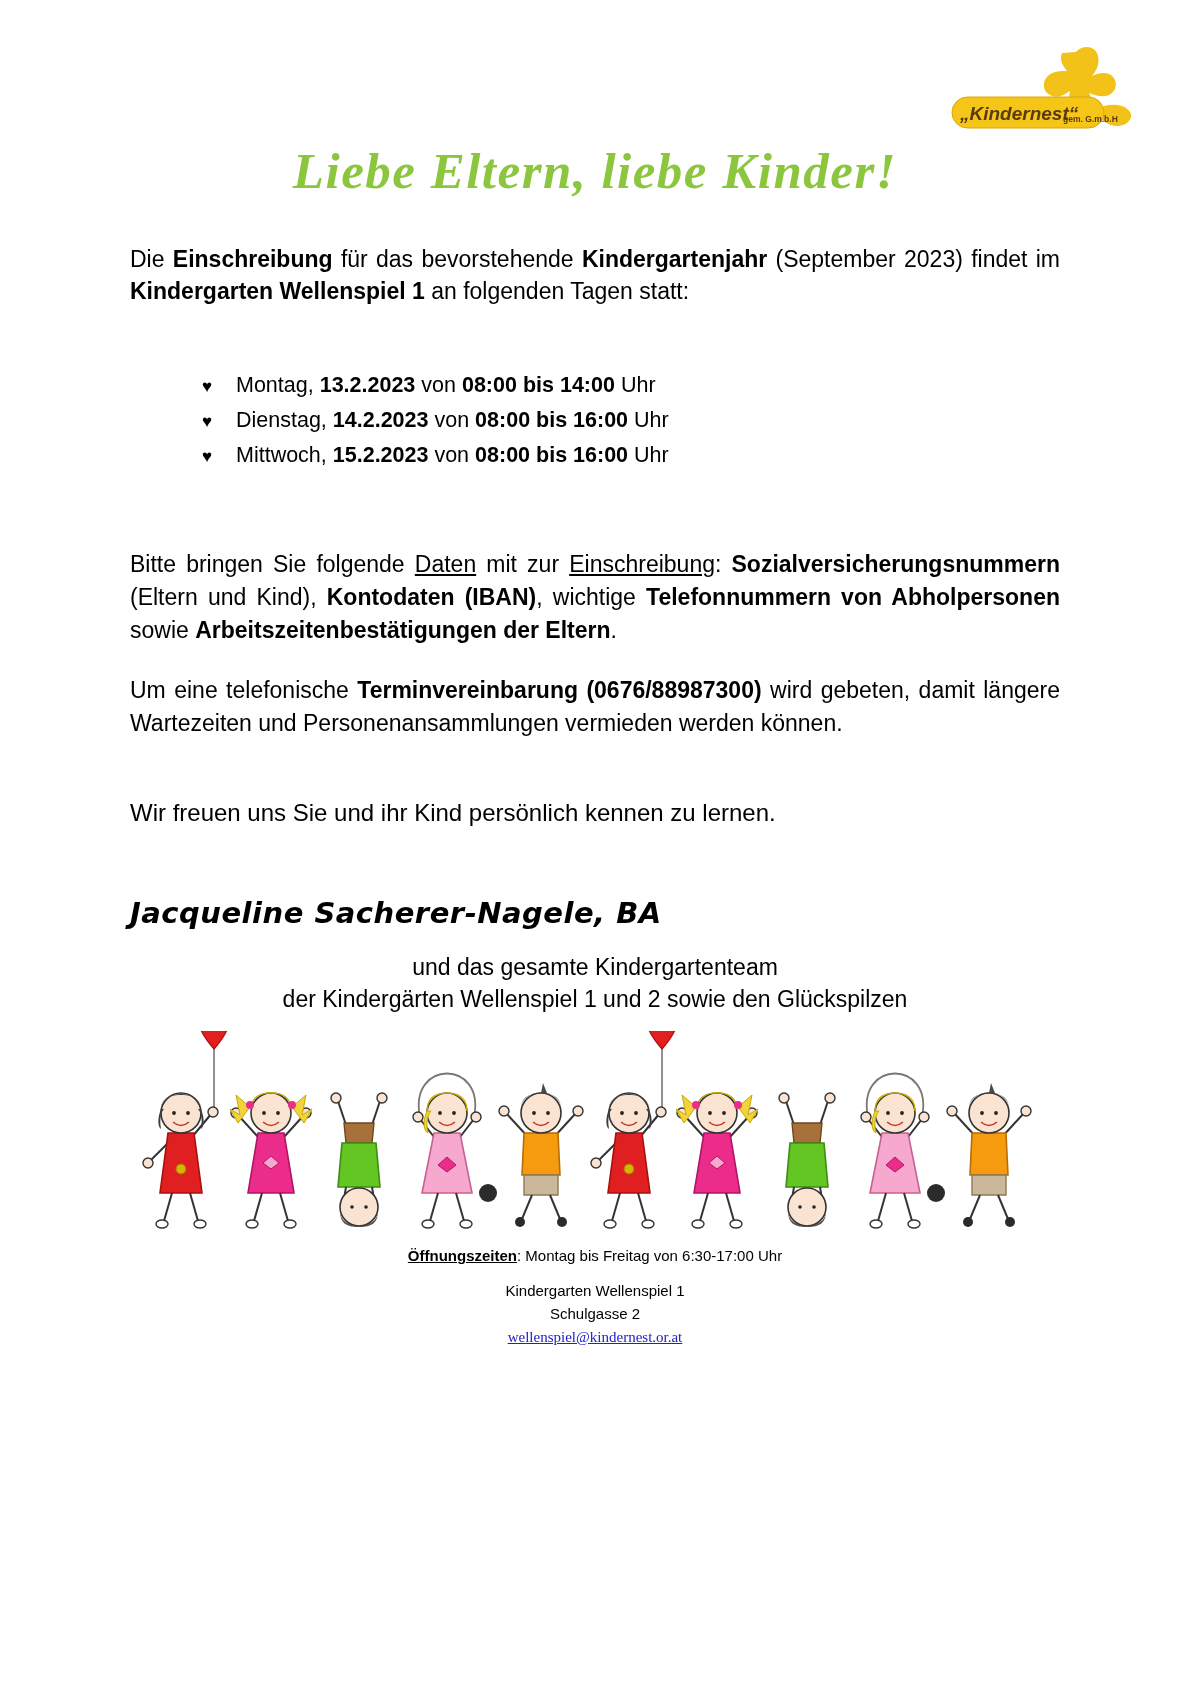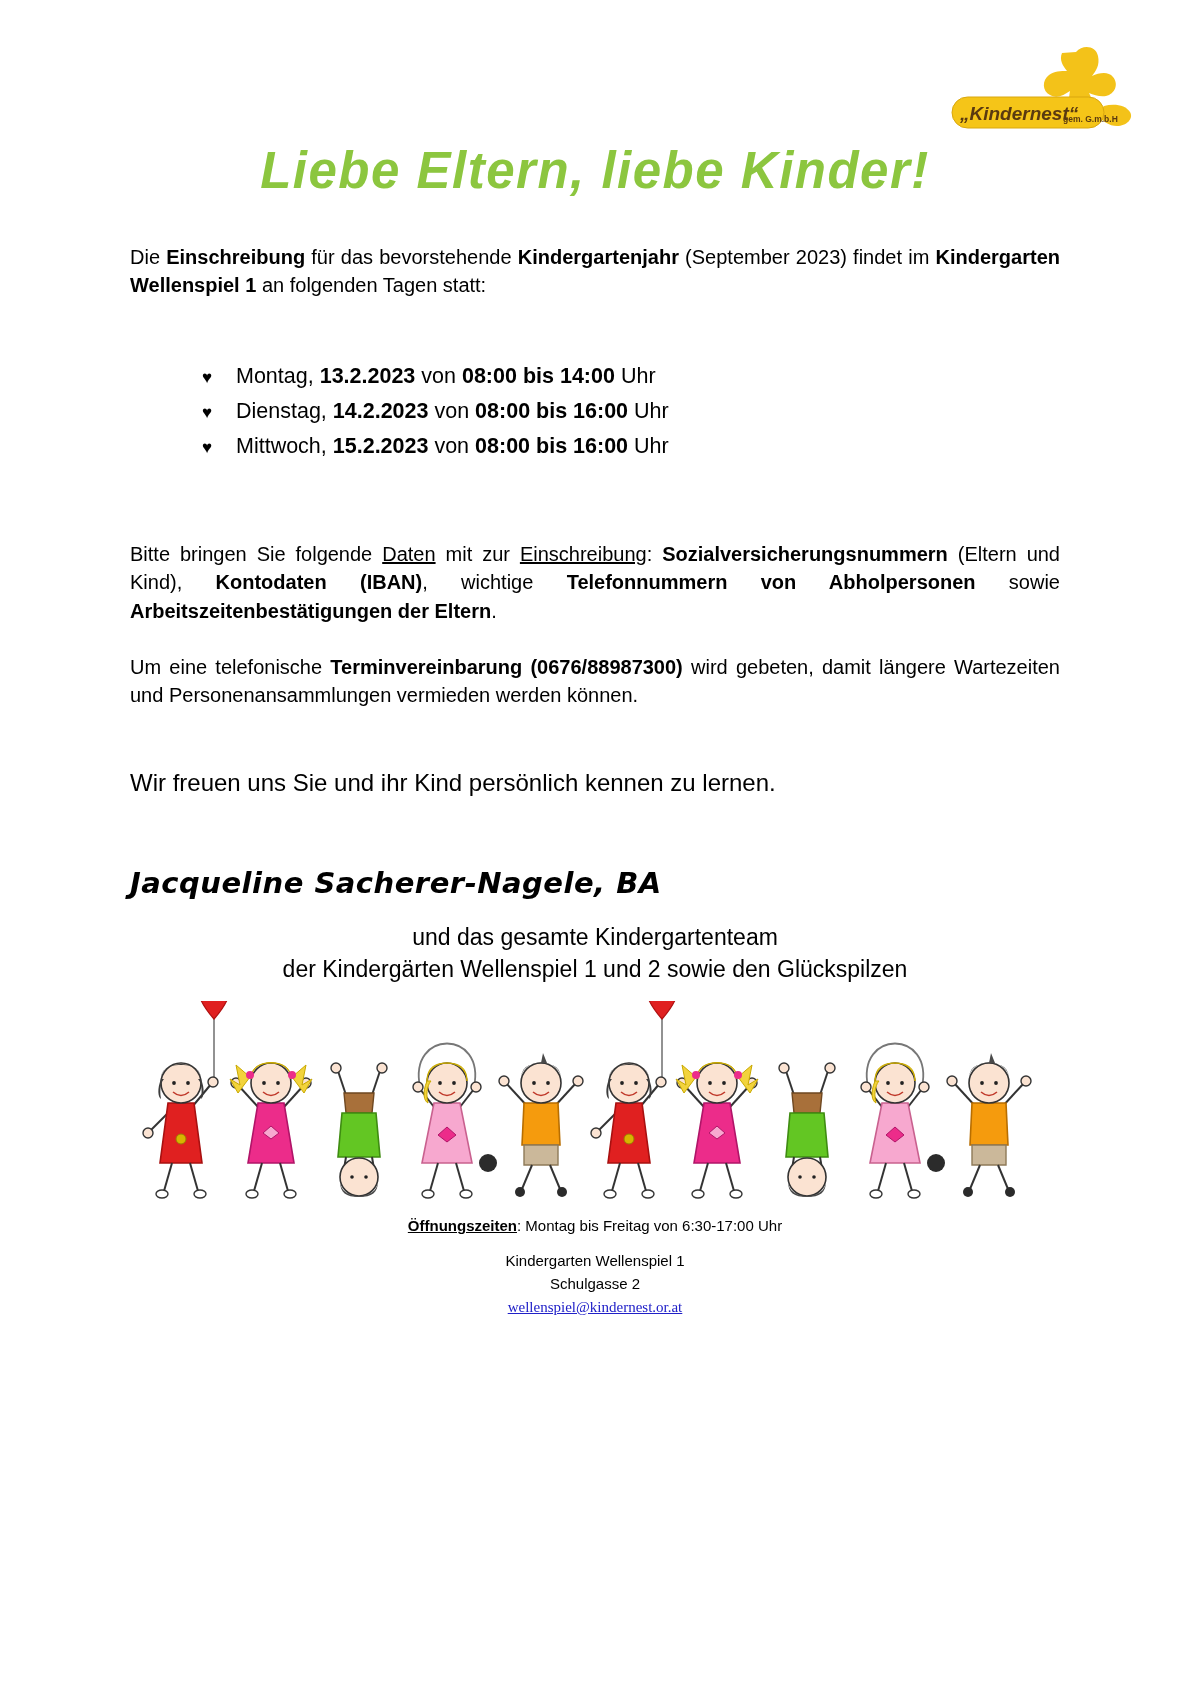--- a/index.html
+++ b/index.html
@@ -34,33 +34,33 @@
     height: 105px;
   }
   .logo-svg { display: block; width: 230px; height: 105px; }
 
   
   .title {
     margin: 0;
     padding-top: 142px;
     text-align: center;
     color: #8CC63F;
-    font-family: Liberation Sans, sans-serif;
+    font-family: Liberation Serif, serif;
     font-style: italic;
     font-weight: bold;
     font-size: 51px;
     letter-spacing: 1.5px;
     line-height: 1.15;
     white-space: nowrap;
   }
 
   
   .body-text {
     font-family: "Liberation Sans", sans-serif;
-    font-size: 20px;
+    font-size: 23px;
     line-height: 1.42;
     text-align: justify;
     color: #000;
   }
   .p-intro { margin: 42px 0 0 0; }
 
   b, .b { font-weight: bold; }
   u, .u { text-decoration: underline; }
 
   

